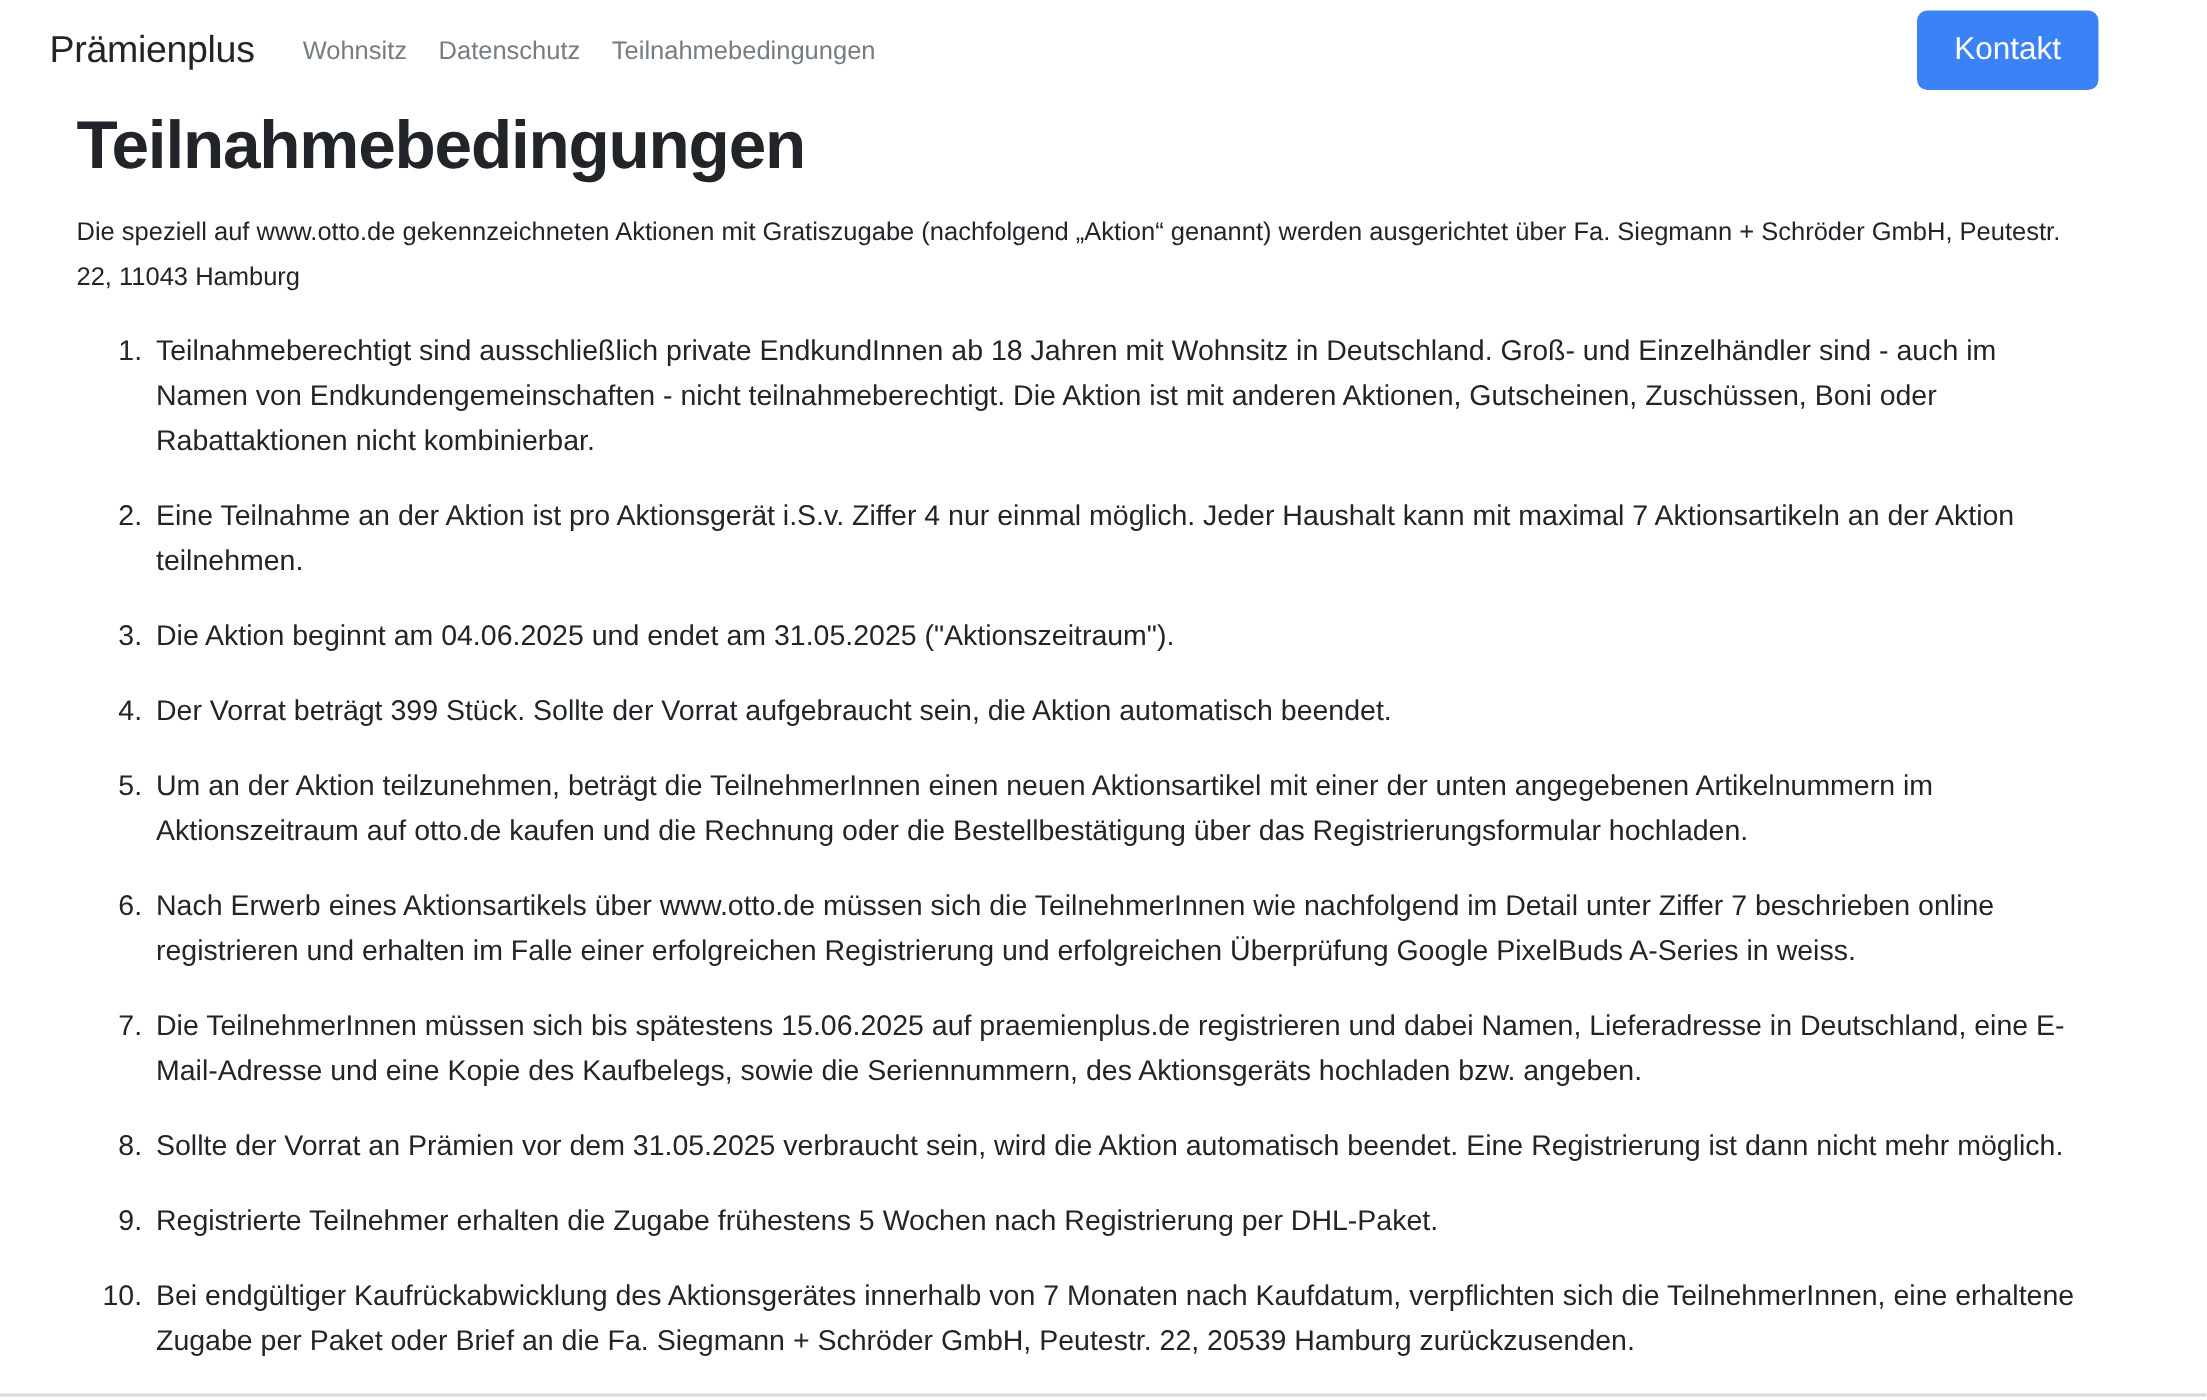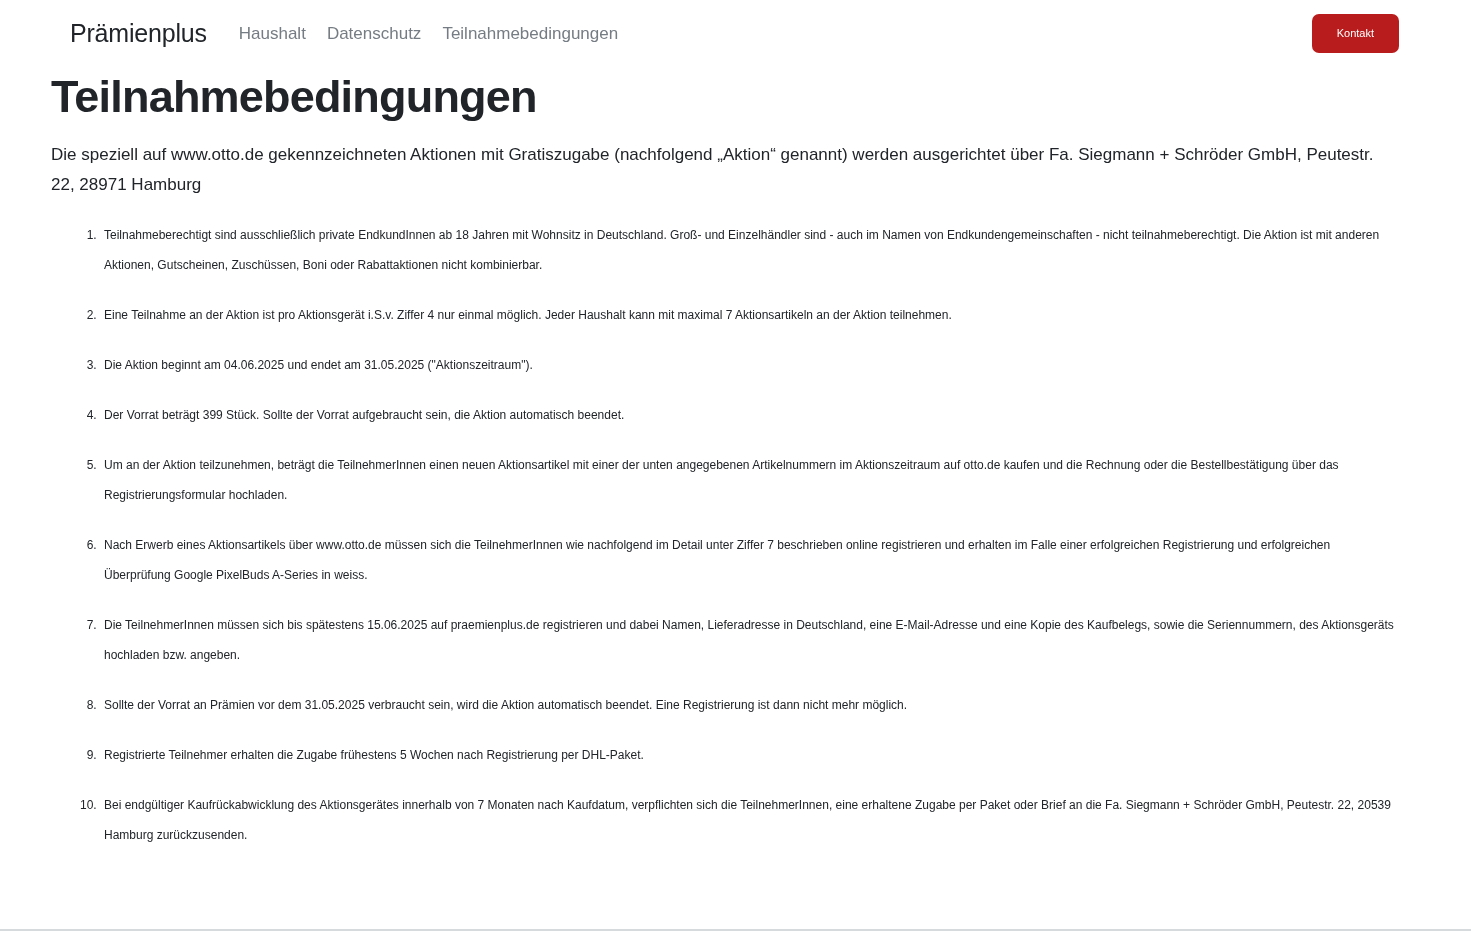--- a/index.html
+++ b/index.html
@@ -14,21 +14,21 @@
     height: 933px;
     overflow: hidden;
     position: relative;
     font-family: "Liberation Sans", sans-serif;
     color: #212529;
   }
   
   header {
     display: flex;
     align-items: center;
-    padding: 10px 72px 10px 70px;
+    padding: 10px 72px 10px 33px;
     height: 67px;
   }
   .brand {
     font-size: 25px;
     font-weight: 500;
     color: #212529;
     letter-spacing: -0.2px;
     cursor: pointer;
     white-space: nowrap;
   }
@@ -39,26 +39,26 @@
     flex: 1 1 auto;
   }
   .nav-link {
     font-size: 17px;
     color: #757c83;
     text-decoration: none;
     cursor: pointer;
     white-space: nowrap;
   }
   .btn-contact {
-    background: #b91c1c;
+    background: #3b82f6;
     color: #ffffff;
     border: none;
     border-radius: 7px;
     padding: 12px 25px;
-    font-size: 11px;
+    font-size: 21px;
     font-family: "Liberation Sans", sans-serif;
     cursor: pointer;
     line-height: 1.35;
   }
   
   main {
     padding: 0 52px 0 51px;
   }
   h1 {
     margin: 3px 0 16px 0;
@@ -71,21 +71,21 @@
   .intro {
     margin: 0 0 20px 0;
     max-width: 1330px;
     font-size: 17px;
     line-height: 30px;
   }
   ol.terms {
     margin: 0;
     padding-left: 49px;
     max-width: 1345px;
-    font-size: 12px;
+    font-size: 19px;
     line-height: 30px;
   }
   ol.terms li {
     margin-bottom: 20px;
     padding-left: 4px;
   }
   
   .bottom-line {
     position: absolute;
     left: 0;
@@ -97,32 +97,32 @@
     pointer-events: none;
   }
 </style>
 </head>
 <body>
 
 <header>
   <div class="brand">Prämienplus</div>
   <nav>
 
-      <a class="nav-link" href="#">Haushalt</a>
+      <a class="nav-link" href="#">Wohnsitz</a>
 
       <a class="nav-link" href="#">Datenschutz</a>
 
       <a class="nav-link" href="#">Teilnahmebedingungen</a>
     </nav>
   <button class="btn-contact">Kontakt</button>
 </header>
 
 <main>
   <h1>Teilnahmebedingungen</h1>
-  <p class="intro">Die speziell auf www.otto.de gekennzeichneten Aktionen mit Gratiszugabe (nachfolgend „Aktion“ genannt) werden ausgerichtet über Fa. Siegmann + Schröder GmbH, Peutestr. 22, 28971 Hamburg</p>
+  <p class="intro">Die speziell auf www.otto.de gekennzeichneten Aktionen mit Gratiszugabe (nachfolgend „Aktion“ genannt) werden ausgerichtet über Fa. Siegmann + Schröder GmbH, Peutestr. 22, 11043 Hamburg</p>
   <ol class="terms">
 
       <li>Teilnahmeberechtigt sind ausschließlich private EndkundInnen ab 18 Jahren mit Wohnsitz in Deutschland. Groß- und Einzelhändler sind - auch im Namen von Endkundengemeinschaften - nicht teilnahmeberechtigt. Die Aktion ist mit anderen Aktionen, Gutscheinen, Zuschüssen, Boni oder Rabattaktionen nicht kombinierbar.</li>
 
       <li>Eine Teilnahme an der Aktion ist pro Aktionsgerät i.S.v. Ziffer 4 nur einmal möglich. Jeder Haushalt kann mit maximal 7 Aktionsartikeln an der Aktion teilnehmen.</li>
 
       <li>Die Aktion beginnt am 04.06.2025 und endet am 31.05.2025 ("Aktionszeitraum").</li>
 
       <li>Der Vorrat beträgt 399 Stück. Sollte der Vorrat aufgebraucht sein, die Aktion automatisch beendet.</li>
 

